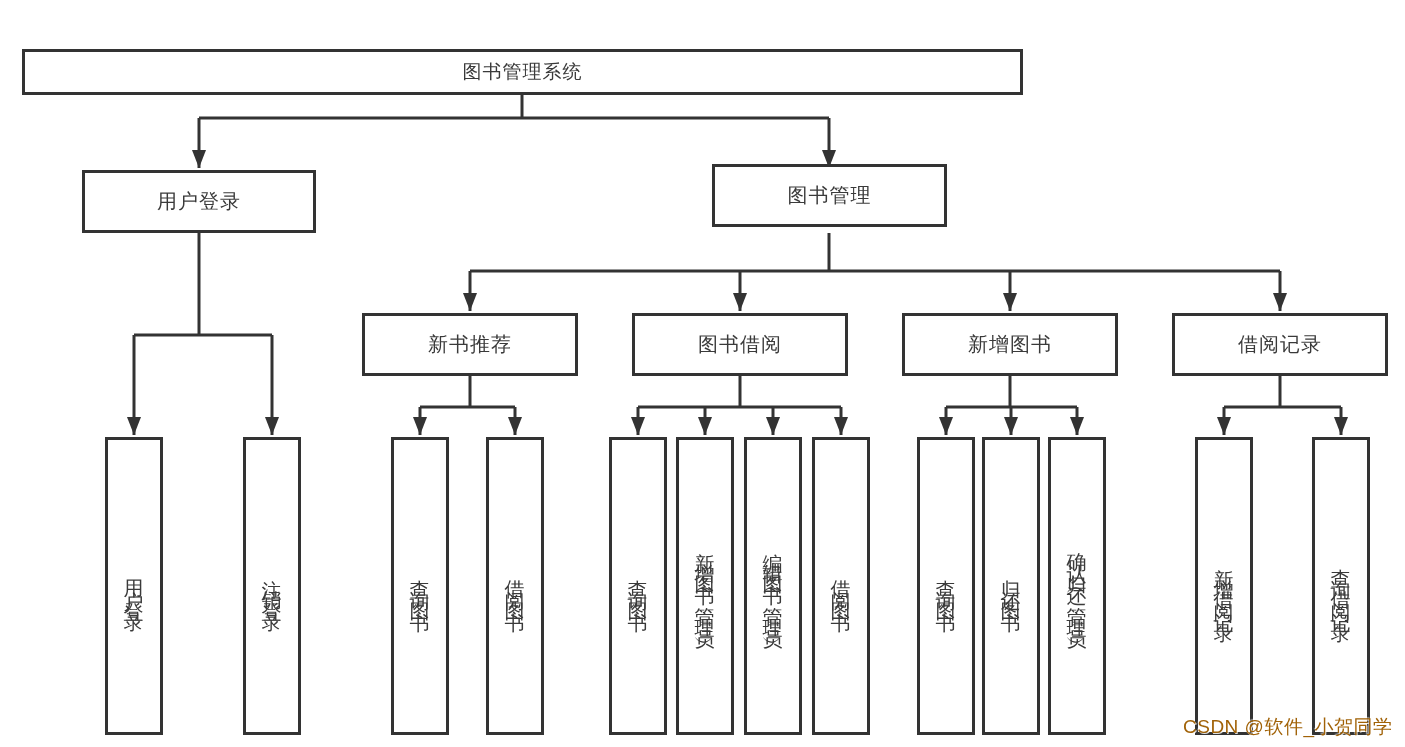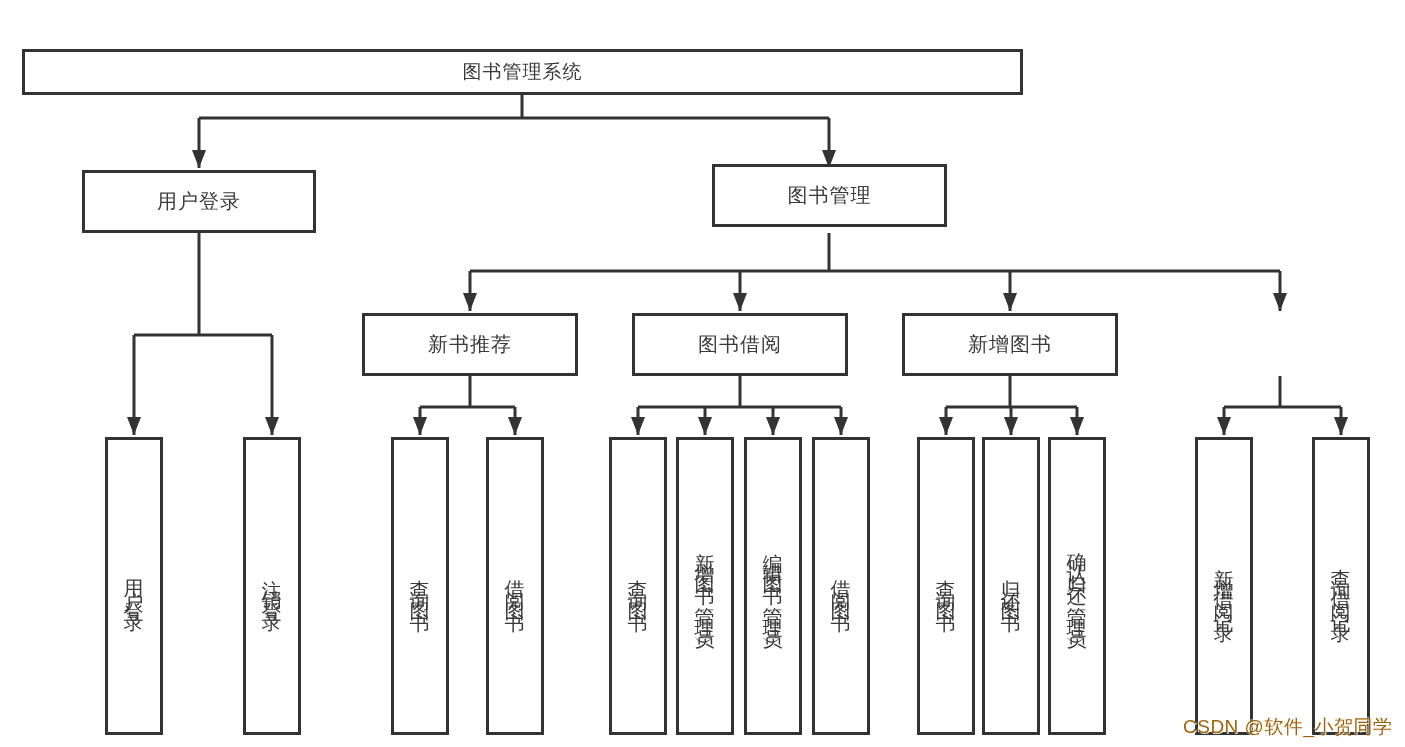--- a/index.html
+++ b/index.html
@@ -113,20 +113,21 @@
   </svg>
 
   <div class="node root" style="left:22px; top:14px; width:1001px; height:46px;margin-top:35px;">图书管理系统</div>
 
   <div class="node" style="left:82px; top:170px; width:234px; height:63px;">用户登录</div>
   <div class="node" style="left:712px; top:164px; width:235px; height:63px;">图书管理</div>
 
   <div class="node" style="left:632px; top:313px; width:216px; height:63px;">图书借阅</div>
   <div class="node" style="left:362px; top:313px; width:216px; height:63px;">新书推荐</div>
   <div class="node" style="left:902px; top:313px; width:216px; height:63px;">新增图书</div>
+  <div class="node" style="left:1172px; top:313px; width:216px; height:63px;">借阅记录</div>
 
   <div class="node leaf" style="left:105px; top:437px; width:58px; height:298px;">用户登录</div>
   <div class="node leaf" style="left:243px; top:437px; width:58px; height:298px;">注销登录</div>
 
   <div class="node leaf" style="left:391px; top:437px; width:58px; height:298px;">查询图书</div>
   <div class="node leaf" style="left:486px; top:437px; width:58px; height:298px;">借阅图书</div>
 
   <div class="node leaf" style="left:609px; top:437px; width:58px; height:298px;">查询图书</div>
   <div class="node leaf" style="left:676px; top:437px; width:58px; height:298px;">新增图书（管理员）</div>
   <div class="node leaf" style="left:744px; top:437px; width:58px; height:298px;">编辑图书（管理员）</div>

